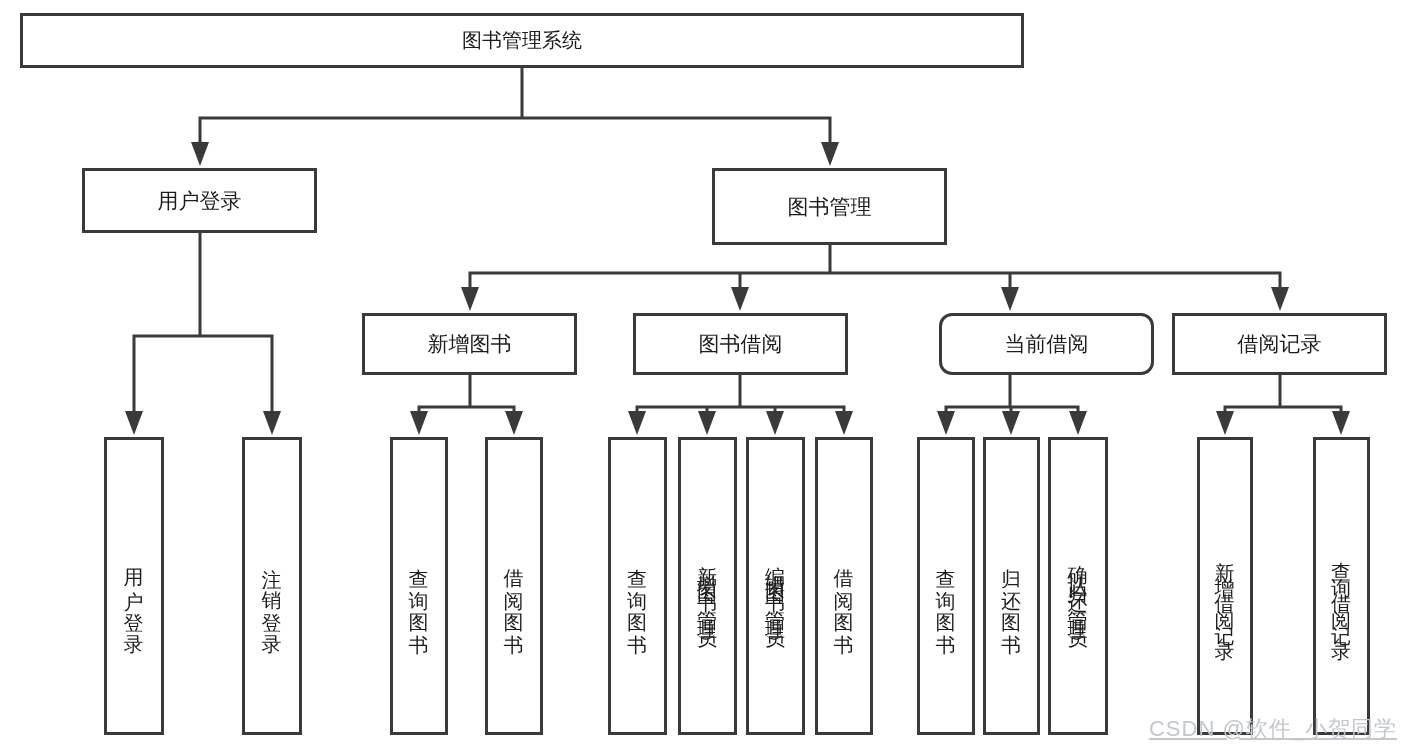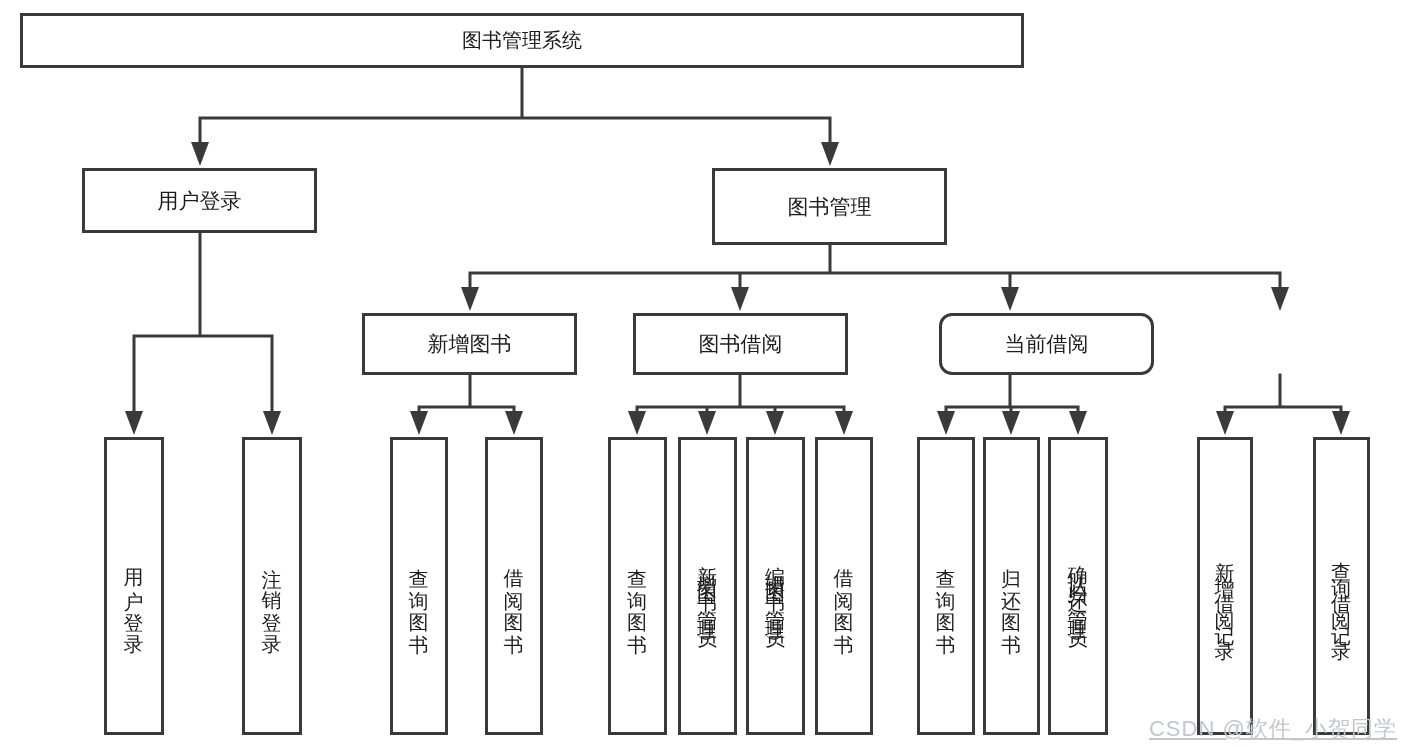--- a/index.html
+++ b/index.html
@@ -146,20 +146,23 @@
 
   <div class="node lvl3 n-new-book-rec">
     <span>新增图书</span>
   </div>
   <div class="node lvl3 n-book-borrow">
     <span>图书借阅</span>
   </div>
   <div class="node lvl3 n-current-borrow">
     <span>当前借阅</span>
   </div>
+  <div class="node lvl3 n-borrow-records">
+    <span>借阅记录</span>
+  </div>
 
   <div class="node vnode n-ul-login">
     <span class="vt ls22">用户登录</span>
   </div>
   <div class="node vnode n-ul-logout">
     <span class="vt ls22">注销登录</span>
   </div>
 
   <div class="node vnode n-nb-query">
     <span class="vt ls22">查询图书</span>

